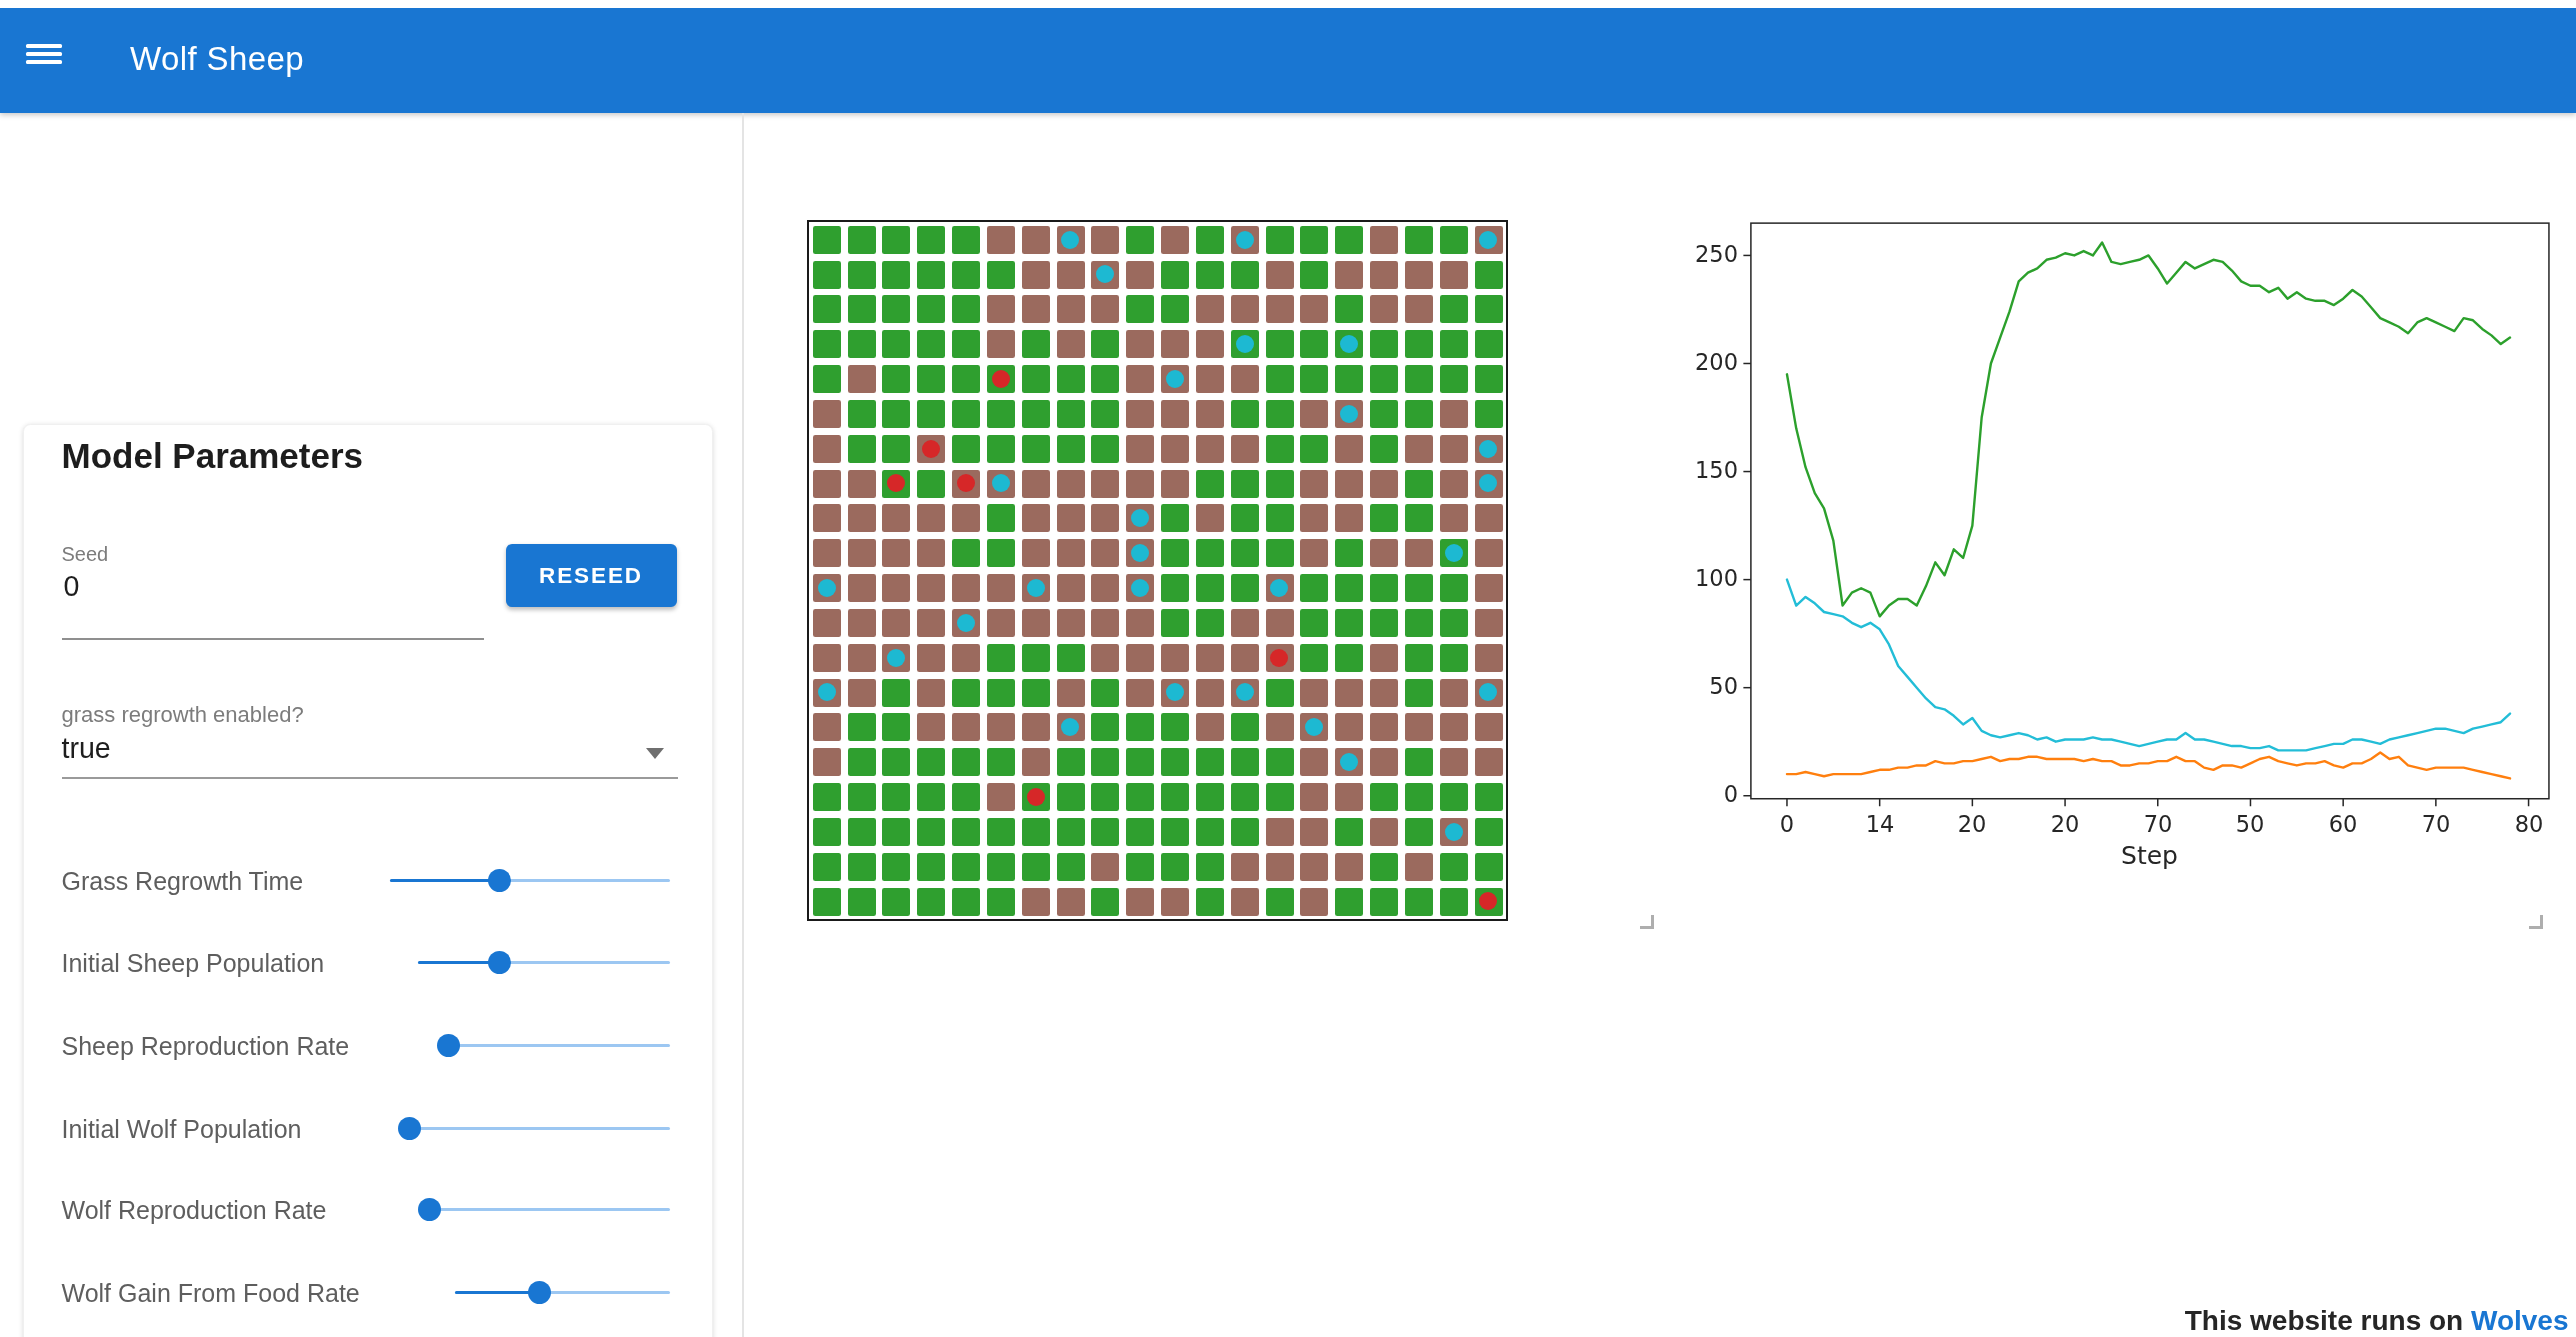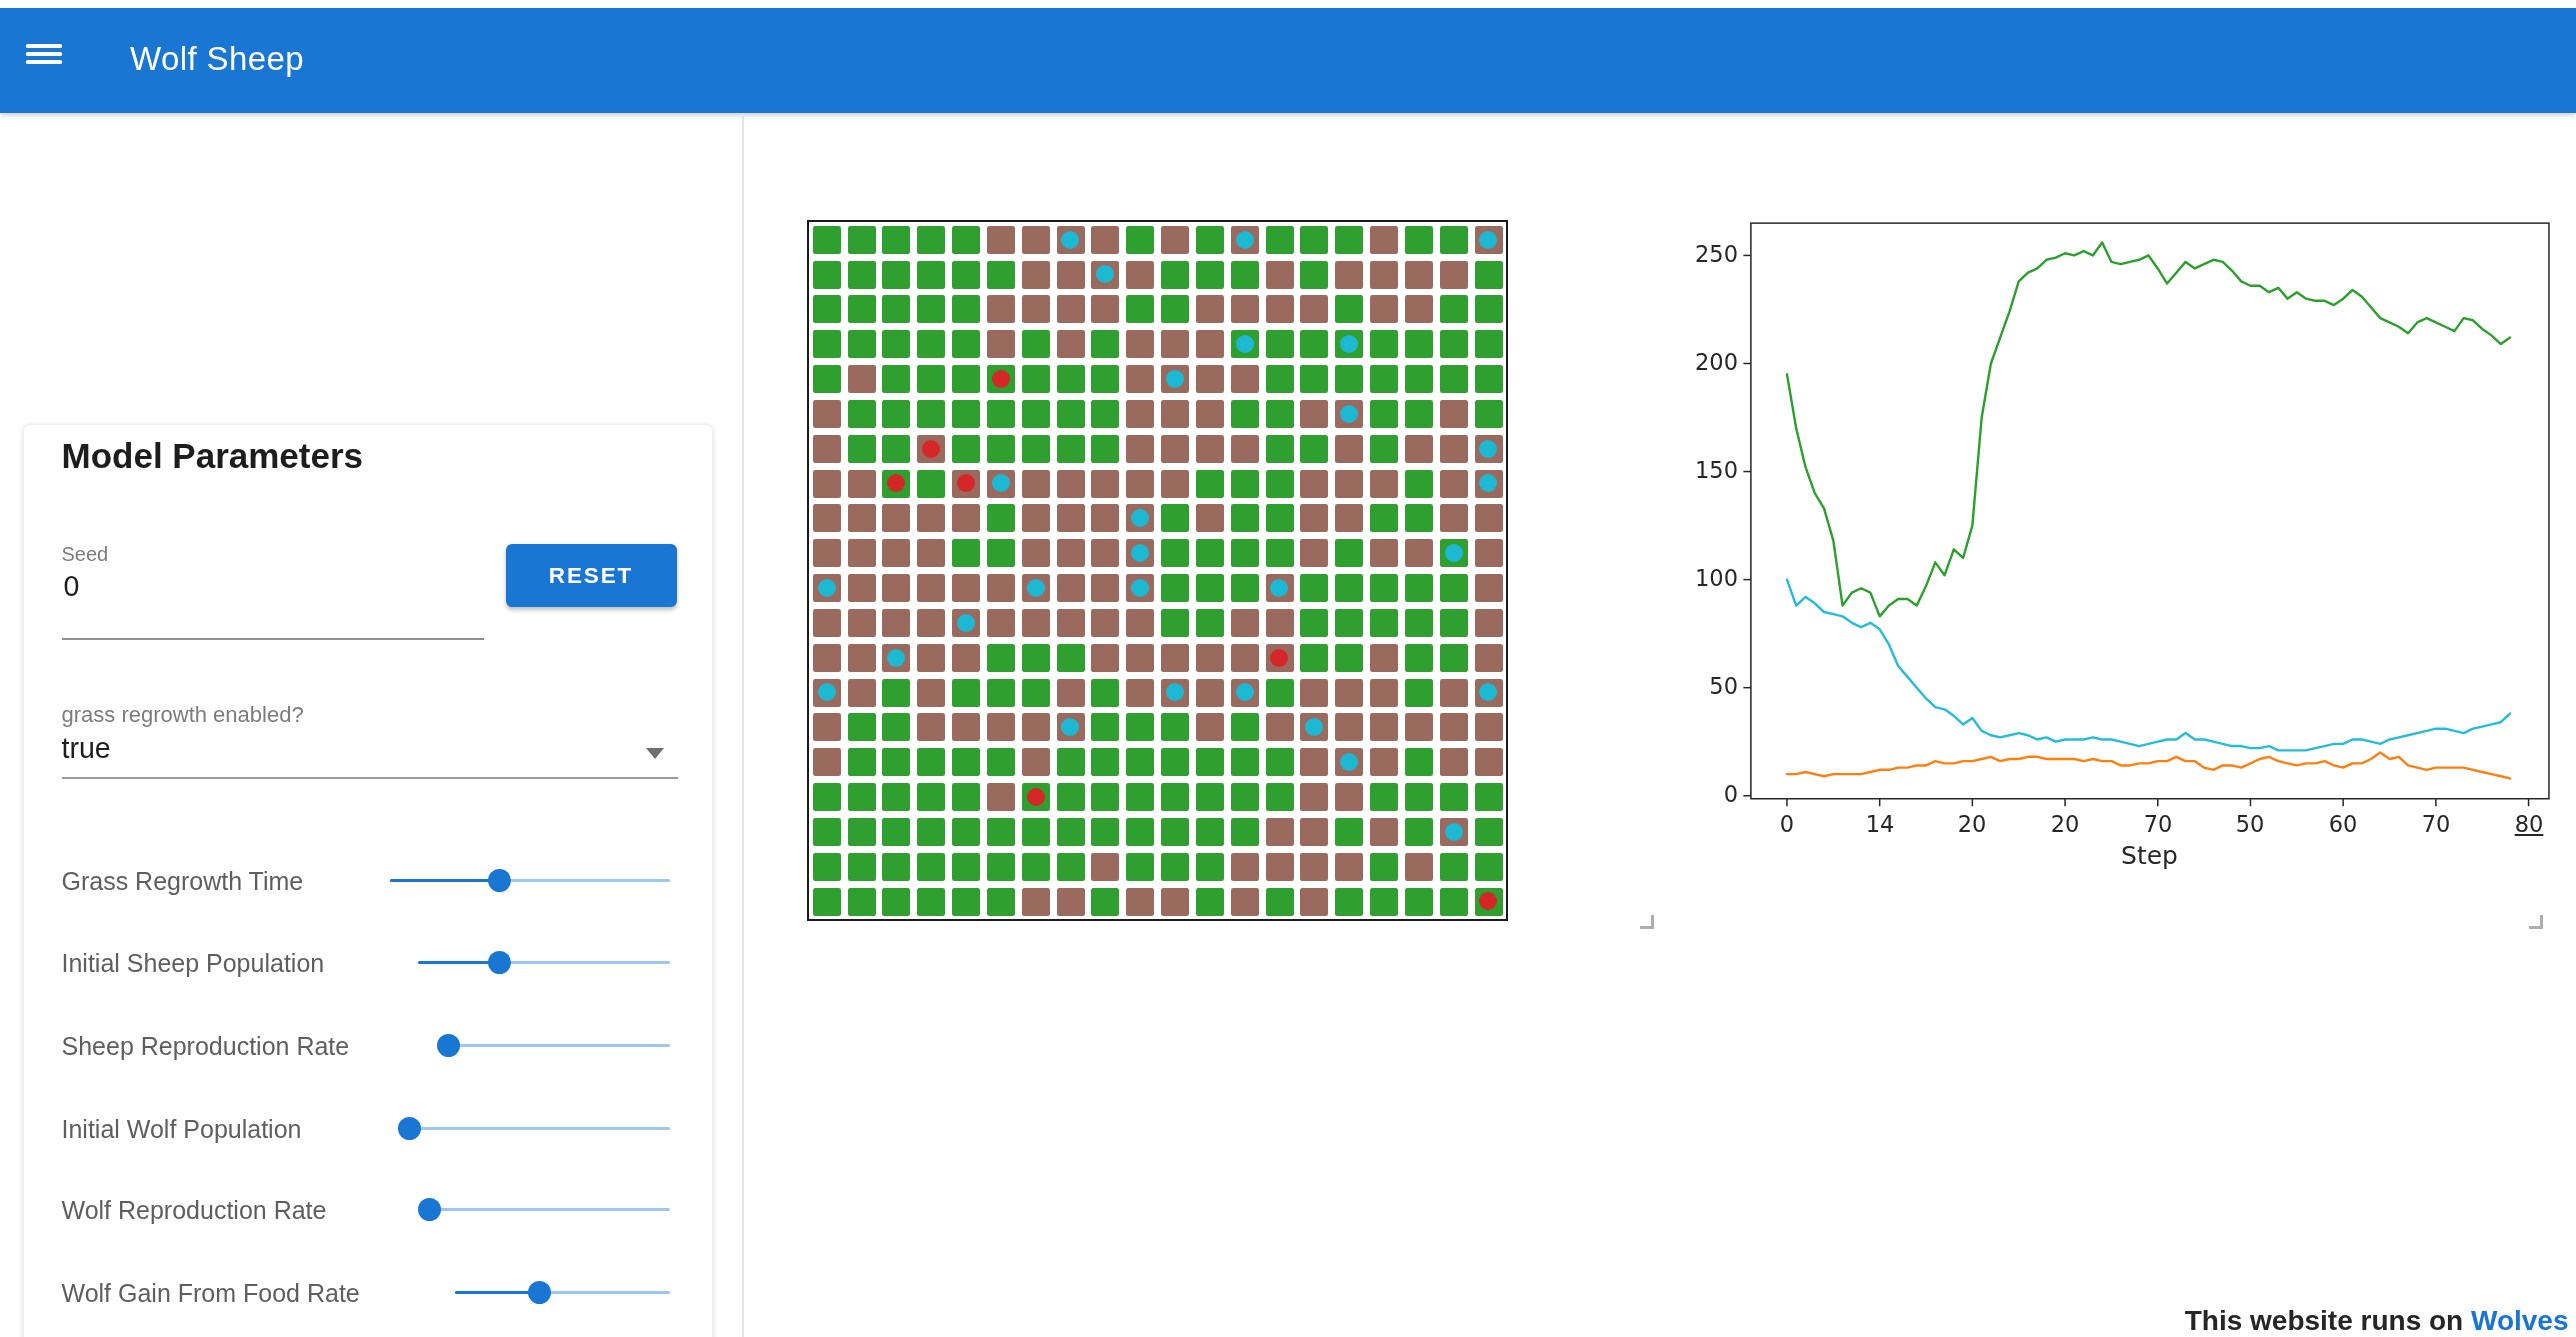--- a/index.html
+++ b/index.html
@@ -96,21 +96,21 @@
   </header>
 
   <div class="divider"></div>
 
 
   <section class="card" id="params-card">
     <h2>Model Parameters</h2>
     <div class="field-label" id="seed-label">Seed</div>
     <input id="seed-input" value="0" style="">
     <div id="seed-underline"></div>
-    <button class="blue-btn" id="reseed-btn">RESET</button>
+    <button class="blue-btn" id="reseed-btn">RESEED</button>
 
     <div class="field-label" id="dd-label">grass regrowth enabled?</div>
     <div id="dd-value">true</div>
     <div id="dd-caret"></div>
     <div id="dd-underline"></div>
 
     <div id="sliders">
         <div class="slider-row" style="top: 437px;">
           <div class="slider-label">Grass Regrowth Time</div>
           <div class="slider-track" style="left: 366px; width: 280px;">
@@ -620,21 +620,21 @@
       </svg>
     <div id="tick-labels">
         <div class="tick-label xlab" style="left: 1757px; top: 803px;">0</div>
         <div class="tick-label xlab" style="left: 1850px; top: 803px;">14</div>
         <div class="tick-label xlab" style="left: 1942px; top: 803px;">20</div>
         <div class="tick-label xlab" style="left: 2035px; top: 803px;">20</div>
         <div class="tick-label xlab" style="left: 2128px; top: 803px;">70</div>
         <div class="tick-label xlab" style="left: 2220px; top: 803px;">50</div>
         <div class="tick-label xlab" style="left: 2313px; top: 803px;">60</div>
         <div class="tick-label xlab" style="left: 2406px; top: 803px;">70</div>
-        <div class="tick-label xlab" style="left: 2499px; top: 803px; text-decoration: underline;">80</div>
+        <div class="tick-label xlab" style="left: 2499px; top: 803px;">80</div>
         <div class="tick-label ylab" style="left: 1685px; top: 773px;">0</div>
         <div class="tick-label ylab" style="left: 1685px; top: 665px;">50</div>
         <div class="tick-label ylab" style="left: 1685px; top: 557px;">100</div>
         <div class="tick-label ylab" style="left: 1685px; top: 449px;">150</div>
         <div class="tick-label ylab" style="left: 1685px; top: 341px;">200</div>
         <div class="tick-label ylab" style="left: 1685px; top: 233px;">250</div>
       </div>
     <div id="step-label">Step</div>
   </div>
 

